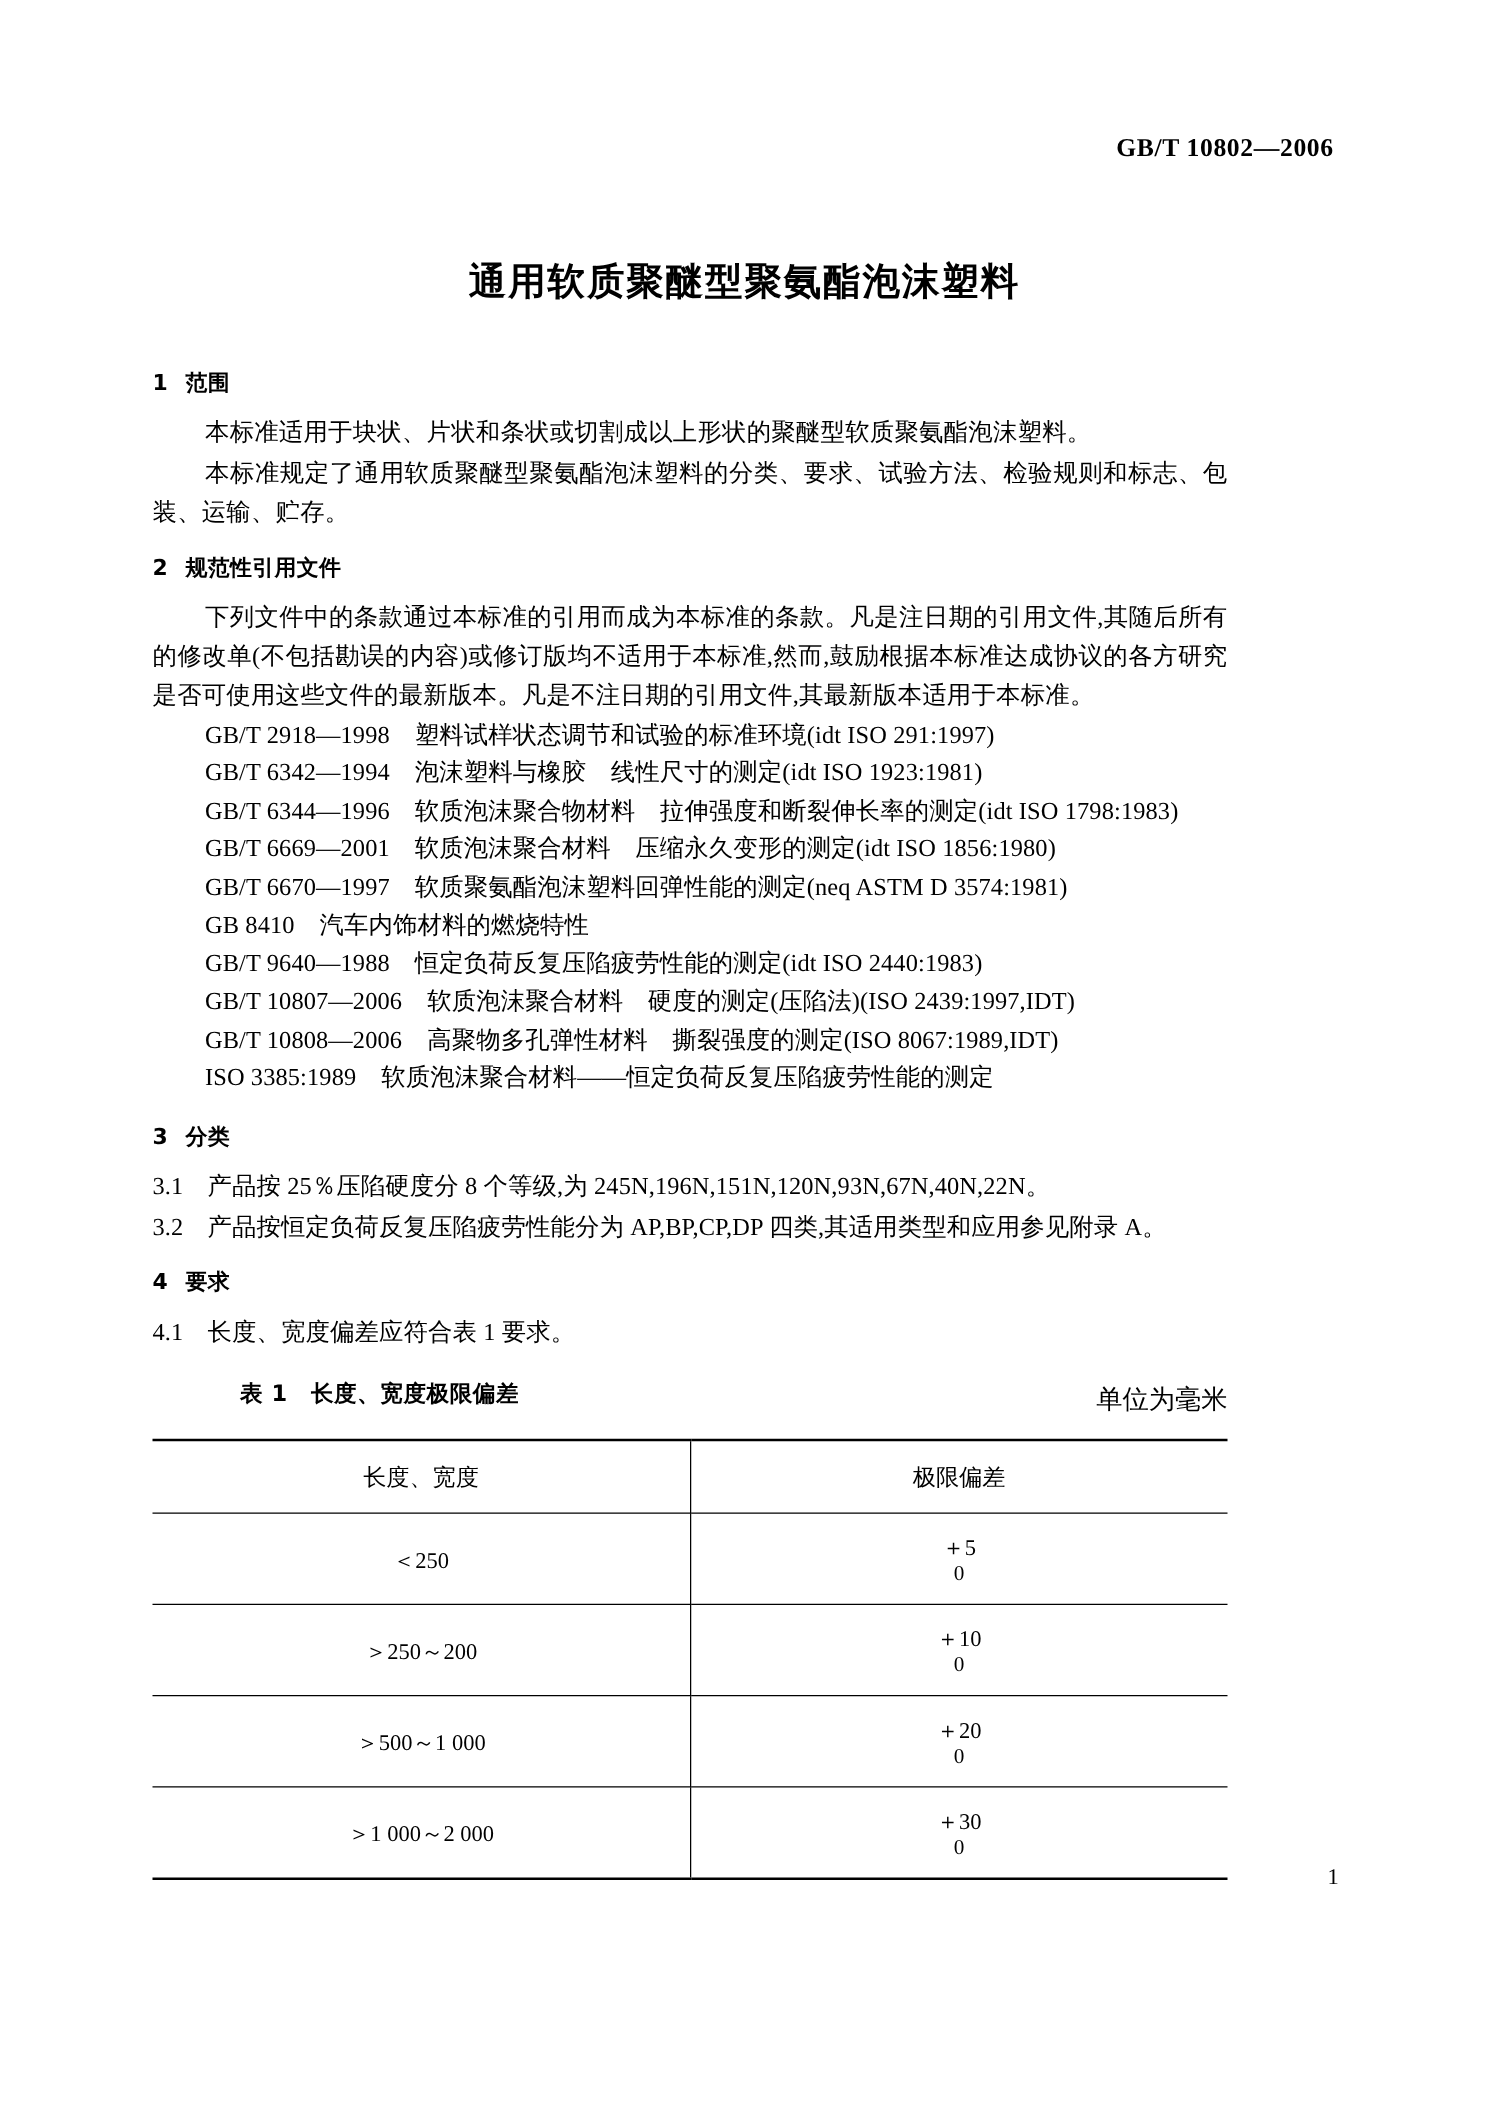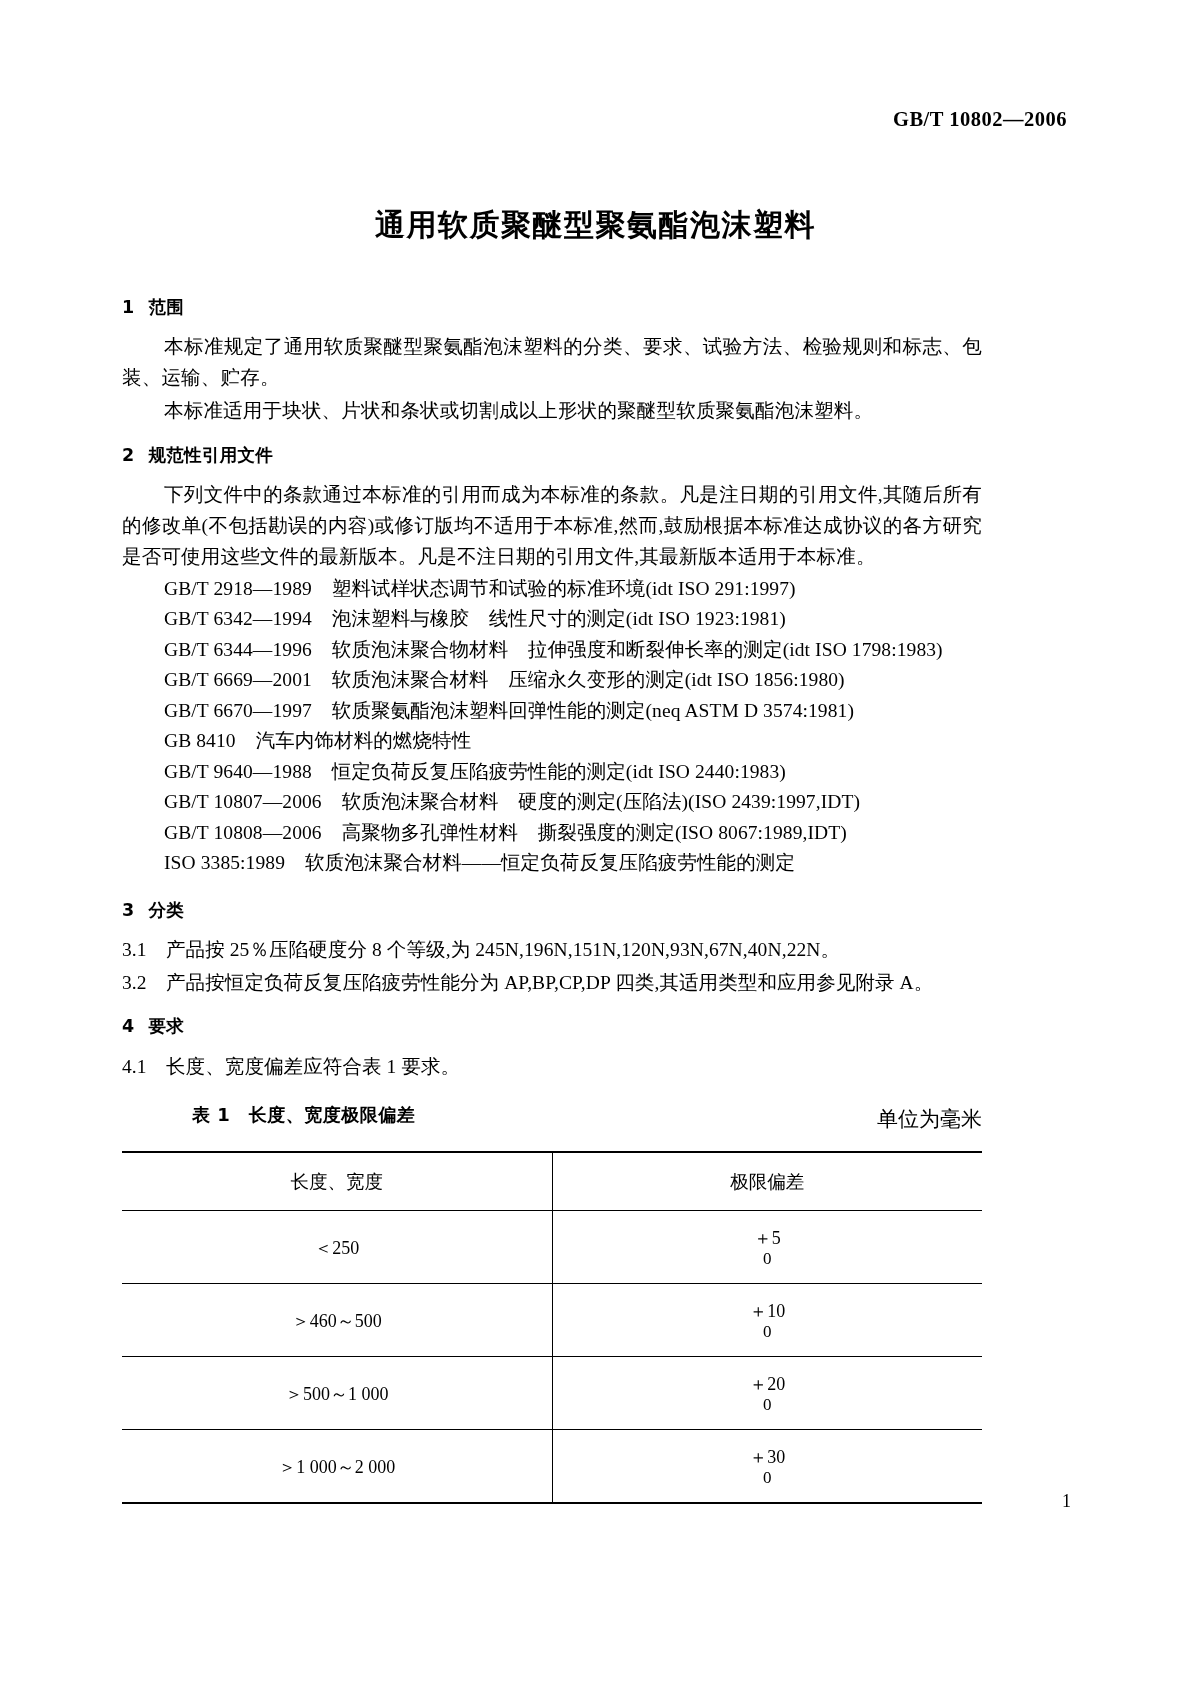--- a/index.html
+++ b/index.html
@@ -165,33 +165,33 @@
 
   <div class="header">GB/T 10802—2006</div>
 
   <div class="doc-title">通用软质聚醚型聚氨酯泡沫塑料</div>
 
   <div class="content">
 
     <div class="sec-head">
       <span class="num">1</span><span>范围</span>
     </div>
+    <p class="para indent">本标准适用于块状、片状和条状或切割成以上形状的聚醚型软质聚氨酯泡沫塑料。</p>
     <p class="para indent">本标准规定了通用软质聚醚型聚氨酯泡沫塑料的分类、要求、试验方法、检验规则和标志、包装、运输、贮存。</p>
-    <p class="para indent">本标准适用于块状、片状和条状或切割成以上形状的聚醚型软质聚氨酯泡沫塑料。</p>
 
     <div class="gap-md"></div>
 
     <div class="sec-head">
       <span class="num">2</span><span>规范性引用文件</span>
     </div>
     <p class="para indent">下列文件中的条款通过本标准的引用而成为本标准的条款。凡是注日期的引用文件,其随后所有的修改单(不包括勘误的内容)或修订版均不适用于本标准,然而,鼓励根据本标准达成协议的各方研究是否可使用这些文件的最新版本。凡是不注日期的引用文件,其最新版本适用于本标准。</p>
 
     <ul class="ref-list">
       <li class="ref-item">
-        <span class="code">GB/T 2918—1989</span><span class="sp"></span><span>塑料试样状态调节和试验的标准环境(idt ISO 291:1997)</span>
+        <span class="code">GB/T 2918—1998</span><span class="sp"></span><span>塑料试样状态调节和试验的标准环境(idt ISO 291:1997)</span>
       </li>
       <li class="ref-item">
         <span class="code">GB/T 6342—1994</span><span class="sp"></span><span>泡沫塑料与橡胶　线性尺寸的测定(idt ISO 1923:1981)</span>
       </li>
       <li class="ref-item">
         <span class="code">GB/T 6344—1996</span><span class="sp"></span><span>软质泡沫聚合物材料　拉伸强度和断裂伸长率的测定(idt ISO 1798:1983)</span>
       </li>
       <li class="ref-item">
         <span class="code">GB/T 6669—2001</span><span class="sp"></span><span>软质泡沫聚合材料　压缩永久变形的测定(idt ISO 1856:1980)</span>
       </li>
@@ -251,21 +251,21 @@
           <tr>
             <td class="vsep">＜250</td>
             <td>
               <span class="tol">
                 <span class="up">＋5</span>
                 <span class="lo">0</span>
               </span>
             </td>
           </tr>
           <tr>
-            <td class="vsep">＞460～500</td>
+            <td class="vsep">＞250～200</td>
             <td>
               <span class="tol">
                 <span class="up">＋10</span>
                 <span class="lo">0</span>
               </span>
             </td>
           </tr>
           <tr>
             <td class="vsep">＞500～1 000</td>
             <td>

